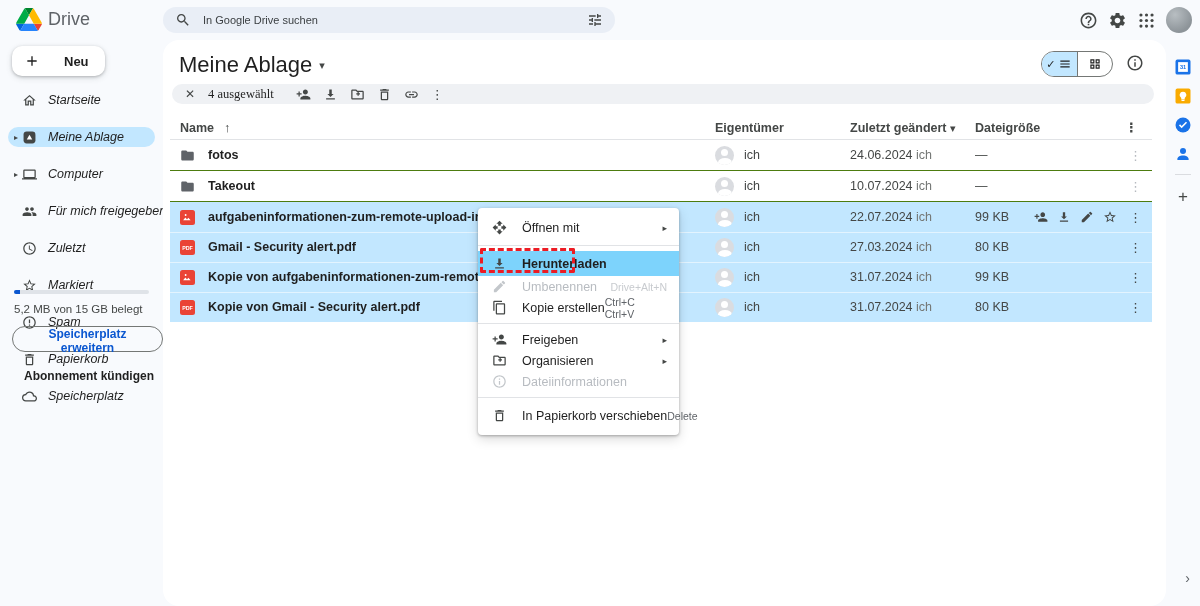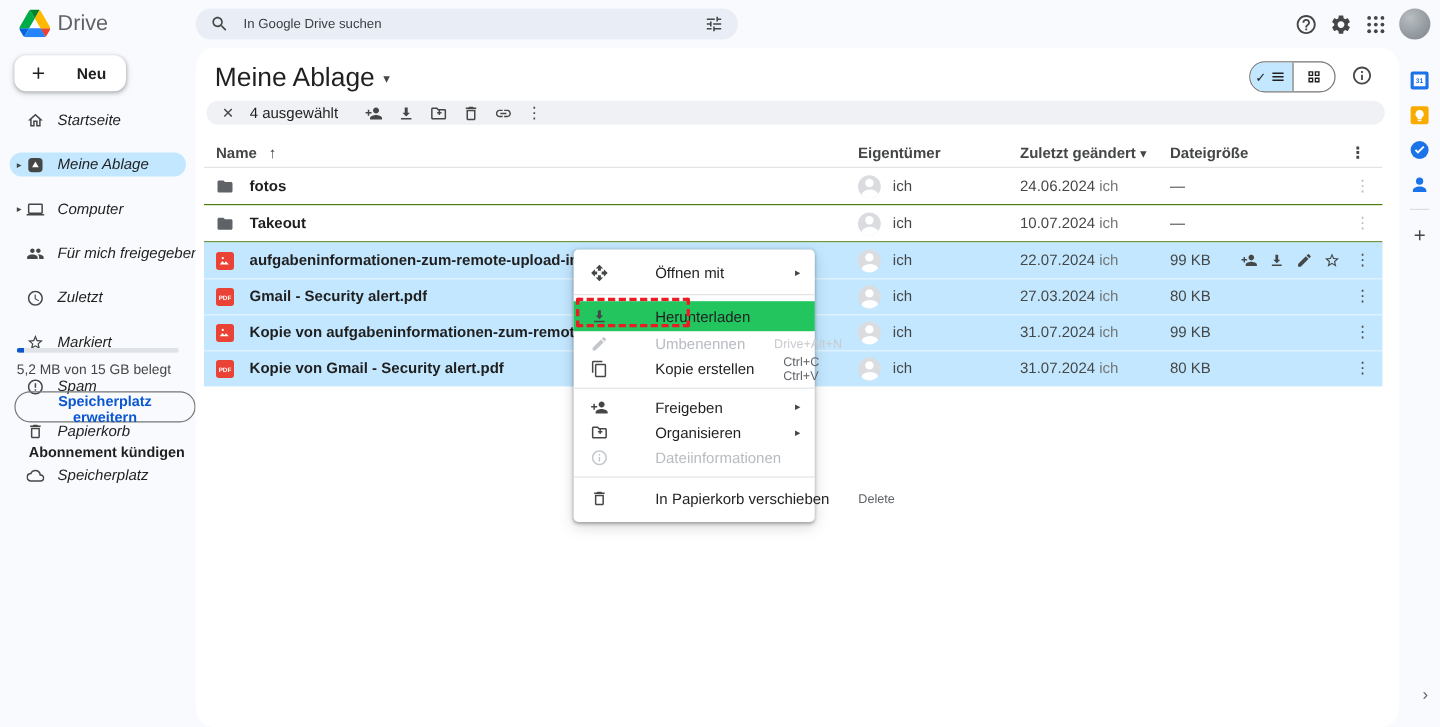--- a/index.html
+++ b/index.html
@@ -59,21 +59,21 @@
   #view-toggle .half.on{background:var(--selection-blue,#C2E7FF);}
   #view-toggle .half+.half{border-left:1px solid #747775;}
   #view-toggle .chk{font-size:11px;color:#1F1F1F;}
   #view-toggle .ic{width:14px;height:14px;color:#1F1F1F;}
   #details-toggle{position:absolute;left:963px;top:14px;width:18px;height:18px;color:#444746;cursor:pointer;}
 
   
   #sel-toolbar{position:absolute;left:9px;top:44px;width:982px;height:20px;background:#EFF1F4;
     border-radius:10px;display:flex;align-items:center;}
   #sel-close{margin-left:13px;font-size:12px;color:#444746;cursor:pointer;line-height:1;}
-  #sel-count{margin-left:13px;font-size:12.5px;color:#1F1F1F;}
+  #sel-count{margin-left:13px;font-size:12.5px;color:#1F1F1F;font-family:Liberation Serif, serif;}
   #sel-actions{display:flex;align-items:center;gap:12px;margin-left:22px;}
   #sel-actions .act{width:15px;height:15px;color:#444746;cursor:pointer;}
   #sel-actions .dots{font-size:13px;color:#444746;cursor:pointer;width:10px;text-align:center;}
 
   
   #table{position:absolute;left:7px;top:76px;width:982px;}
   .grid{display:grid;grid-template-columns:545px 135px 125px 60px 1fr;align-items:center;}
   #table-header{height:23px;border-bottom:1px solid #E1E3E6;font-size:12.5px;color:#444746;font-weight:700;}
   #table-header .h-name{padding-left:10px;display:flex;align-items:center;gap:10px;cursor:pointer;}
   #table-header .h{cursor:pointer;}
@@ -95,27 +95,27 @@
   .c-act{display:flex;align-items:center;justify-content:flex-end;padding-right:13px;color:#444746;}
   .c-act .dots{font-size:13px;width:10px;text-align:center;}
   .frow.plain .c-act{color:#B6BABF;}
   .qa{display:flex;align-items:center;gap:9px;margin-left:-14px;}
   .qa .ic{width:14px;height:14px;color:#444746;}
 
   
   #context-menu{position:absolute;left:478px;top:208px;width:201px;background:#fff;border-radius:4px;
     padding:7px 0;box-shadow:0 1px 3px rgba(0,0,0,.3),0 4px 12px rgba(0,0,0,.15);z-index:50;}
   .menu-item{position:relative;height:21px;display:flex;align-items:center;padding:0 12px 0 14px;
-    font-size:12.5px;color:#1F1F1F;cursor:pointer;gap:24px;}
+    font-size:12.5px;color:#1F1F1F;cursor:pointer;}
   .menu-item .ic{width:15px;height:15px;color:#444746;margin-right:15px;}
   .menu-item .m-lbl{flex:1;white-space:nowrap;}
   .menu-item .m-sc{font-size:10.5px;color:#5F6368;}
   .menu-item .m-sub{font-size:9px;color:#444746;}
   .menu-item.tall{height:25px;}
-  .menu-item.hl{background:#22c55e;height:25px;}
+  .menu-item.hl{background:#7dd3fc;height:25px;font-weight:bold;}
   .menu-item.dis{color:#B8BCC1;cursor:default;}
   .menu-item.dis .ic{color:#C3C7CB;}
   .menu-item.dis .m-sc{color:#C8CBCF;}
   .menu-divider{height:1px;background:#E1E3E6;margin:5px 0;}
   #dl-annotation{position:absolute;left:2px;top:-3px;width:95px;height:calc(100% + 0px);
     border:3px dashed var(--annotation-red,#EC1C24);border-radius:2px;pointer-events:none;box-sizing:border-box;}
 
   
   #right-rail{position:absolute;right:0;top:40px;width:34px;bottom:0;}
   .rail-item{width:18px;height:18px;margin:0 auto 11px;cursor:pointer;}

